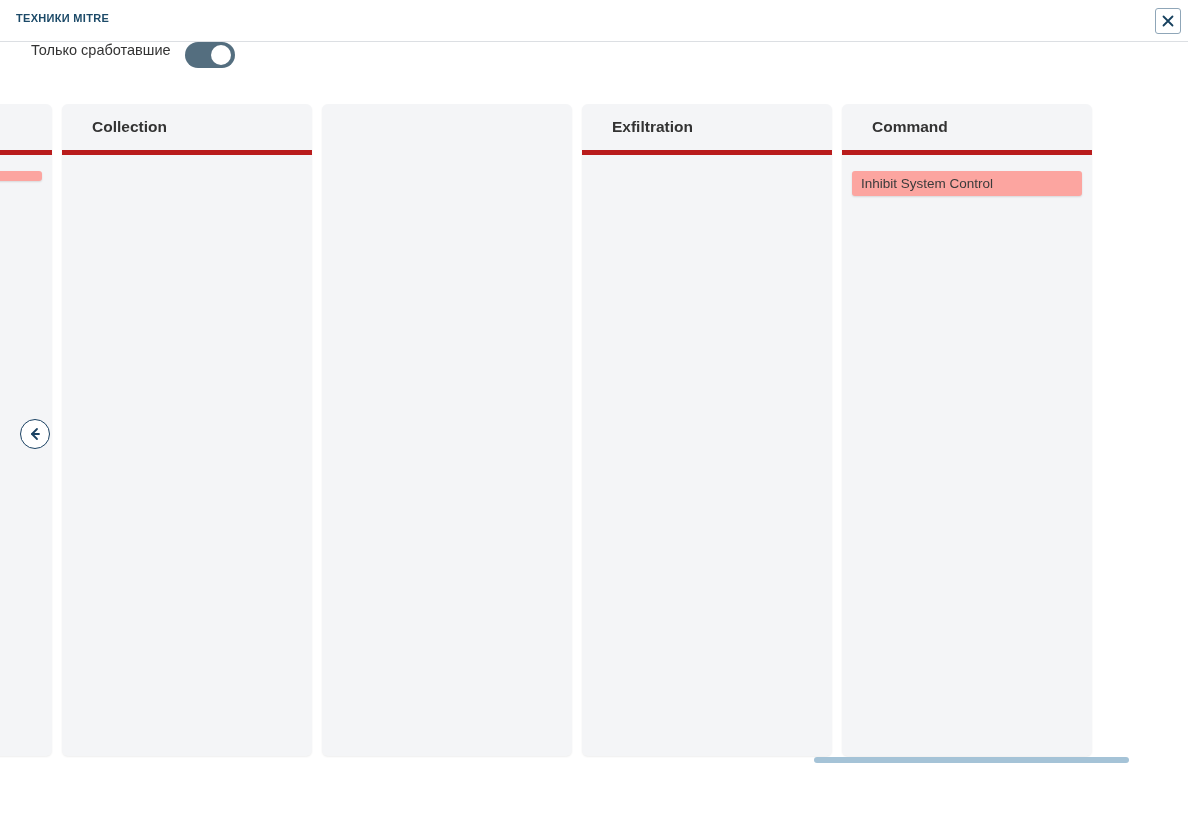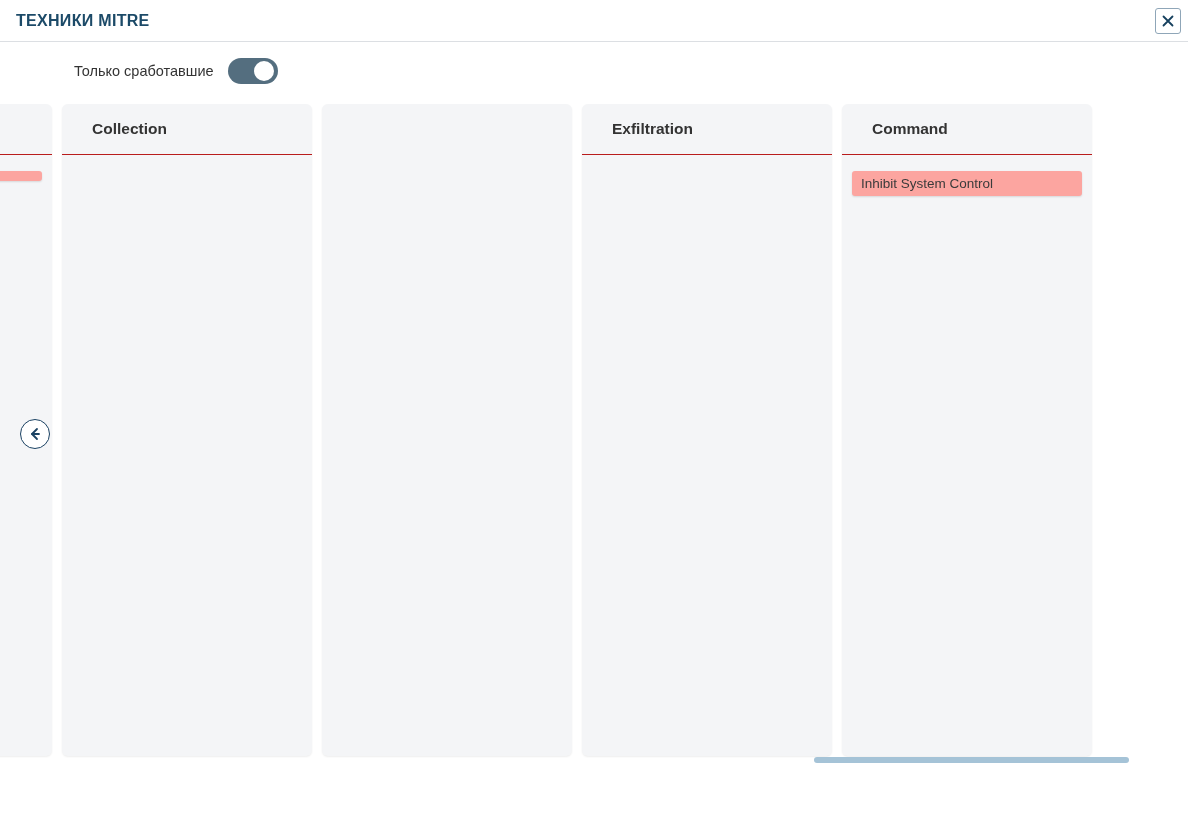--- a/index.html
+++ b/index.html
@@ -22,21 +22,21 @@
     left: 0; top: 0;
     width: 1188px;
     height: 42px;
     border-bottom: 1px solid #dcdfe3;
     background: #ffffff;
   }
   .modal-title {
     position: absolute;
     left: 16px;
     top: 12px;
-    font-size: 16px;
+    font-size: 11px;
     font-weight: bold;
     letter-spacing: 0.3px;
     color: #1c4a68;
     text-transform: uppercase;
     white-space: nowrap;
   }
   .close-button {
     position: absolute;
     right: 7px;
     top: 8px;
@@ -54,22 +54,21 @@
   .close-button svg { display: block; }
 
   
   .filter-bar {
     position: absolute;
     left: 0;
     top: 42px;
     width: 1188px;
     height: 58px;
     display: flex;
-    align-items: center;
-    padding-left: 74px;
+    padding-left: 31px;
   }
   .filter-label {
     font-size: 14.5px;
     color: #333333;
     margin-right: 14px;
     white-space: nowrap;
   }
   .toggle {
     width: 50px;
     height: 26px;
@@ -116,21 +115,21 @@
     box-shadow: 0 1px 2px rgba(0,0,0,0.07);
     overflow: hidden;
     display: flex;
     flex-direction: column;
   }
   .column-header {
     height: 51px;
     display: flex;
     align-items: center;
     padding: 0 0 0 30px;
-    border-bottom: 1px solid #b91c1c;
+    border-bottom: 5px solid #b91c1c;
     flex: 0 0 auto;
   }
   .column-title {
     font-size: 15.5px;
     font-weight: bold;
     color: #333333;
     white-space: nowrap;
   }
   .column-body {
     flex: 1 1 auto;

